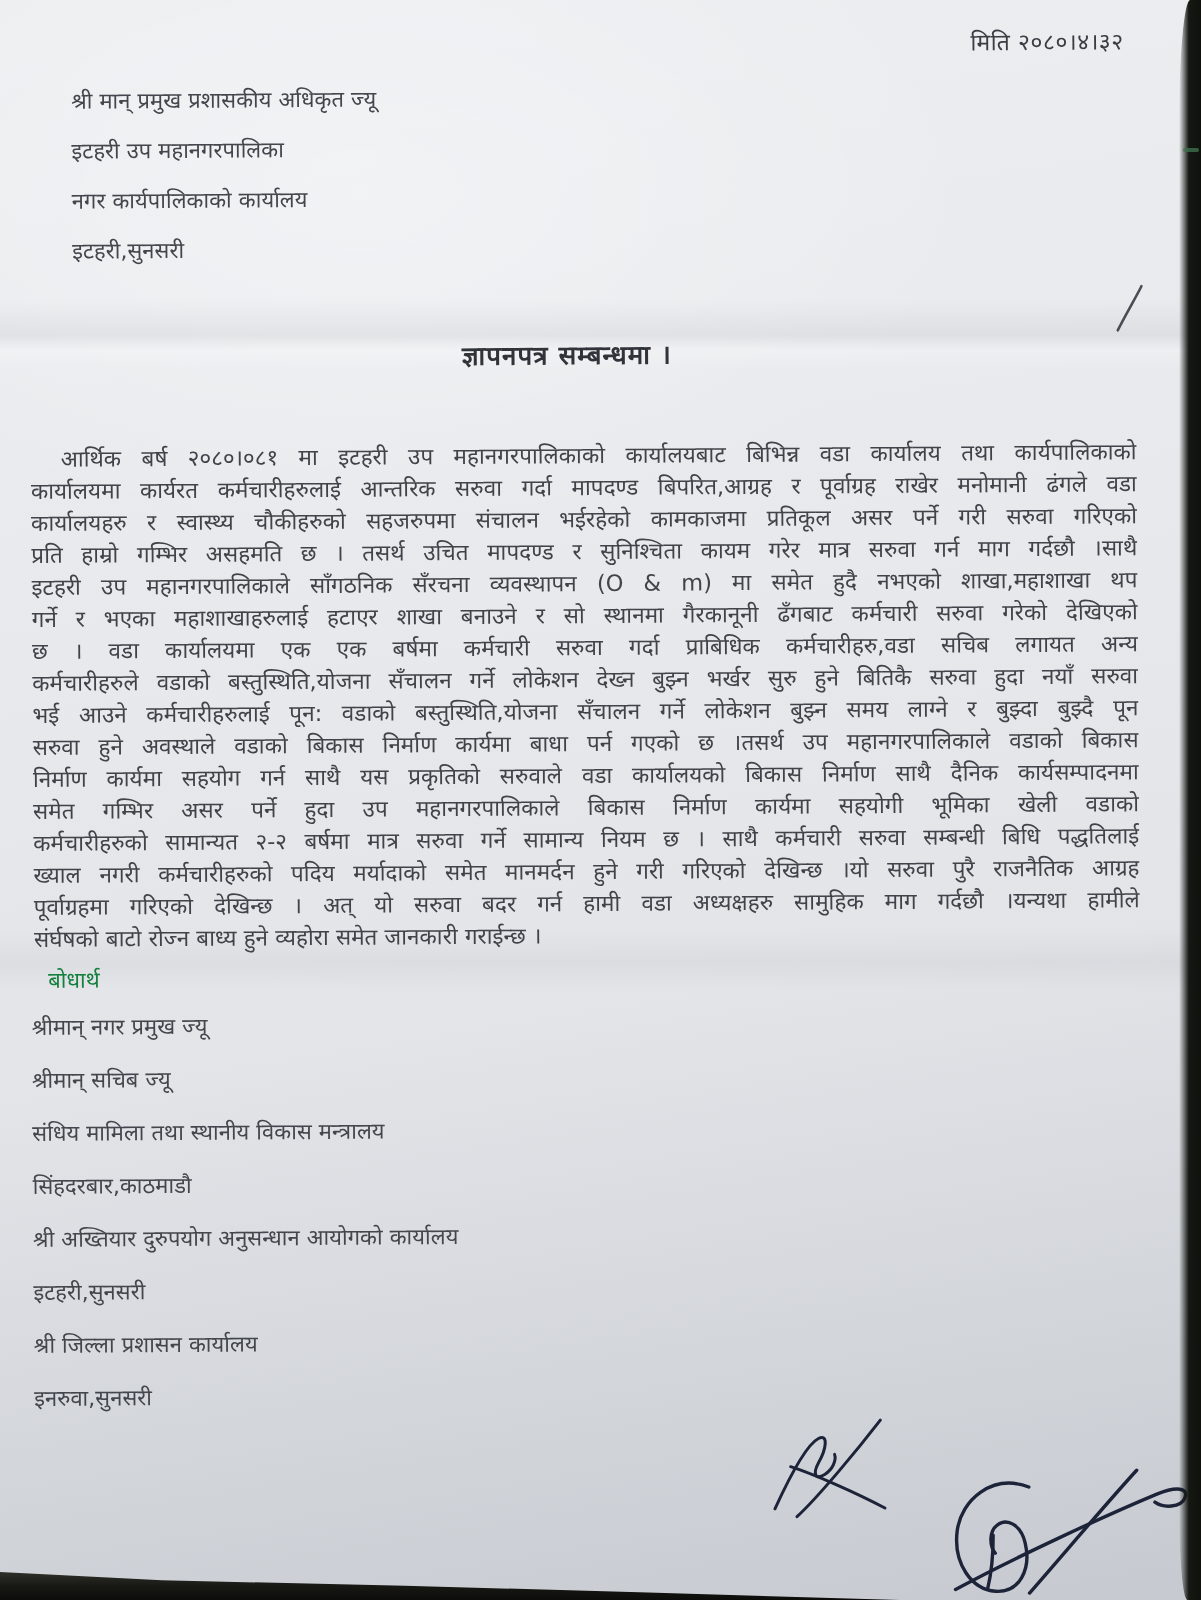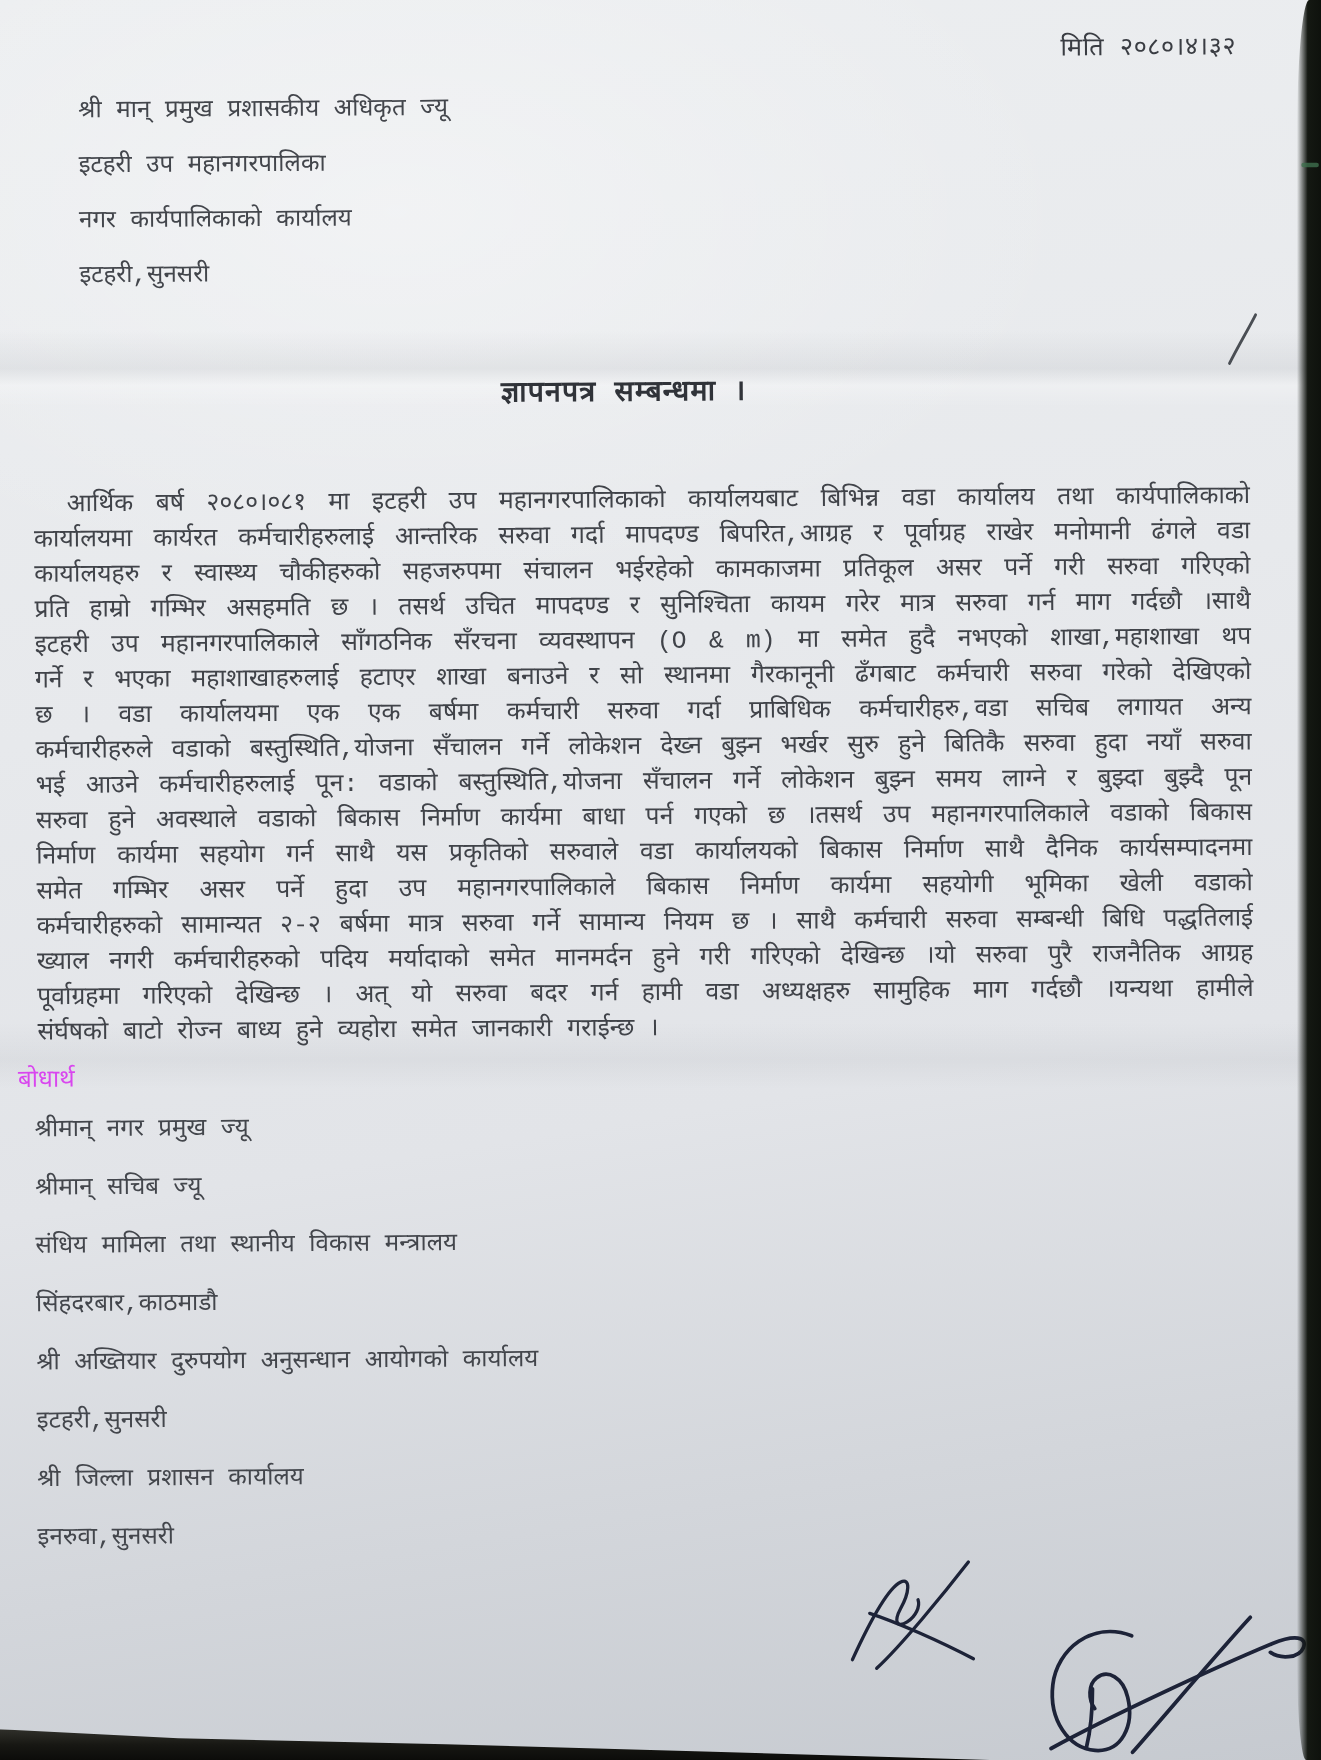--- a/index.html
+++ b/index.html
@@ -1,21 +1,21 @@
 <!DOCTYPE html>
 <html><head>
 <meta charset="utf-8">
 <style>
   html,body{margin:0;padding:0;}
   body{
     width:1201px;height:1600px;overflow:hidden;position:relative;
     background:#101311;
     font-family:"DejaVu Sans",sans-serif;
   }
-  .photo{position:absolute;inset:0;width:1201px;height:1600px;overflow:hidden;font-family:Liberation Mono, monospace;}
+  .photo{position:absolute;inset:0;width:1201px;height:1600px;overflow:hidden;}
   
   .paper{
     position:absolute;inset:0;
     background:
       radial-gradient(ellipse 900px 500px at 30% 12%, rgba(255,255,255,.35), rgba(255,255,255,0) 70%),
       linear-gradient(171deg,#eceef0 0%,#e7e9ec 38%,#e2e4e8 62%,#d3d6db 82%,#c6cad0 100%);
   }
   .crease-top{
     position:absolute;left:0;top:300px;width:100%;height:70px;
     background:linear-gradient(180deg,rgba(0,0,0,0) 0%,rgba(120,125,132,.10) 50%,rgba(255,255,255,.25) 72%,rgba(0,0,0,0) 100%);
@@ -53,21 +53,21 @@
     position:absolute;left:0;top:336px;width:1140px;text-align:center;
     font-size:26px;font-weight:600;color:#303339;letter-spacing:1px;
   }
   .body-block{position:absolute;left:33px;top:440px;width:1106px;font-size:22.5px;color:#404349;}
   .body-block .line{
     height:32px;line-height:30px;white-space:nowrap;
     text-align:justify;text-align-last:justify;overflow:hidden;
   }
   .body-block .line:first-child{text-indent:30px;}
   .body-block .line:last-child{text-align-last:left;}
-  .cc-heading{position:absolute;left:15px;top:960px;font-size:22px;color:#d946ef;}
+  .cc-heading{position:absolute;left:47px;top:960px;font-size:22px;color:#15803d;}
   .cc-list{position:absolute;left:30px;top:1012px;font-size:22px;color:#43464c;}
   .cc-list .line{line-height:23px;margin-bottom:30px;white-space:nowrap;}
   .sig{position:absolute;}
   .sig svg{display:block;}
 </style>
 </head>
 <body>
 
 <div class="photo">
   <div class="paper"></div>

